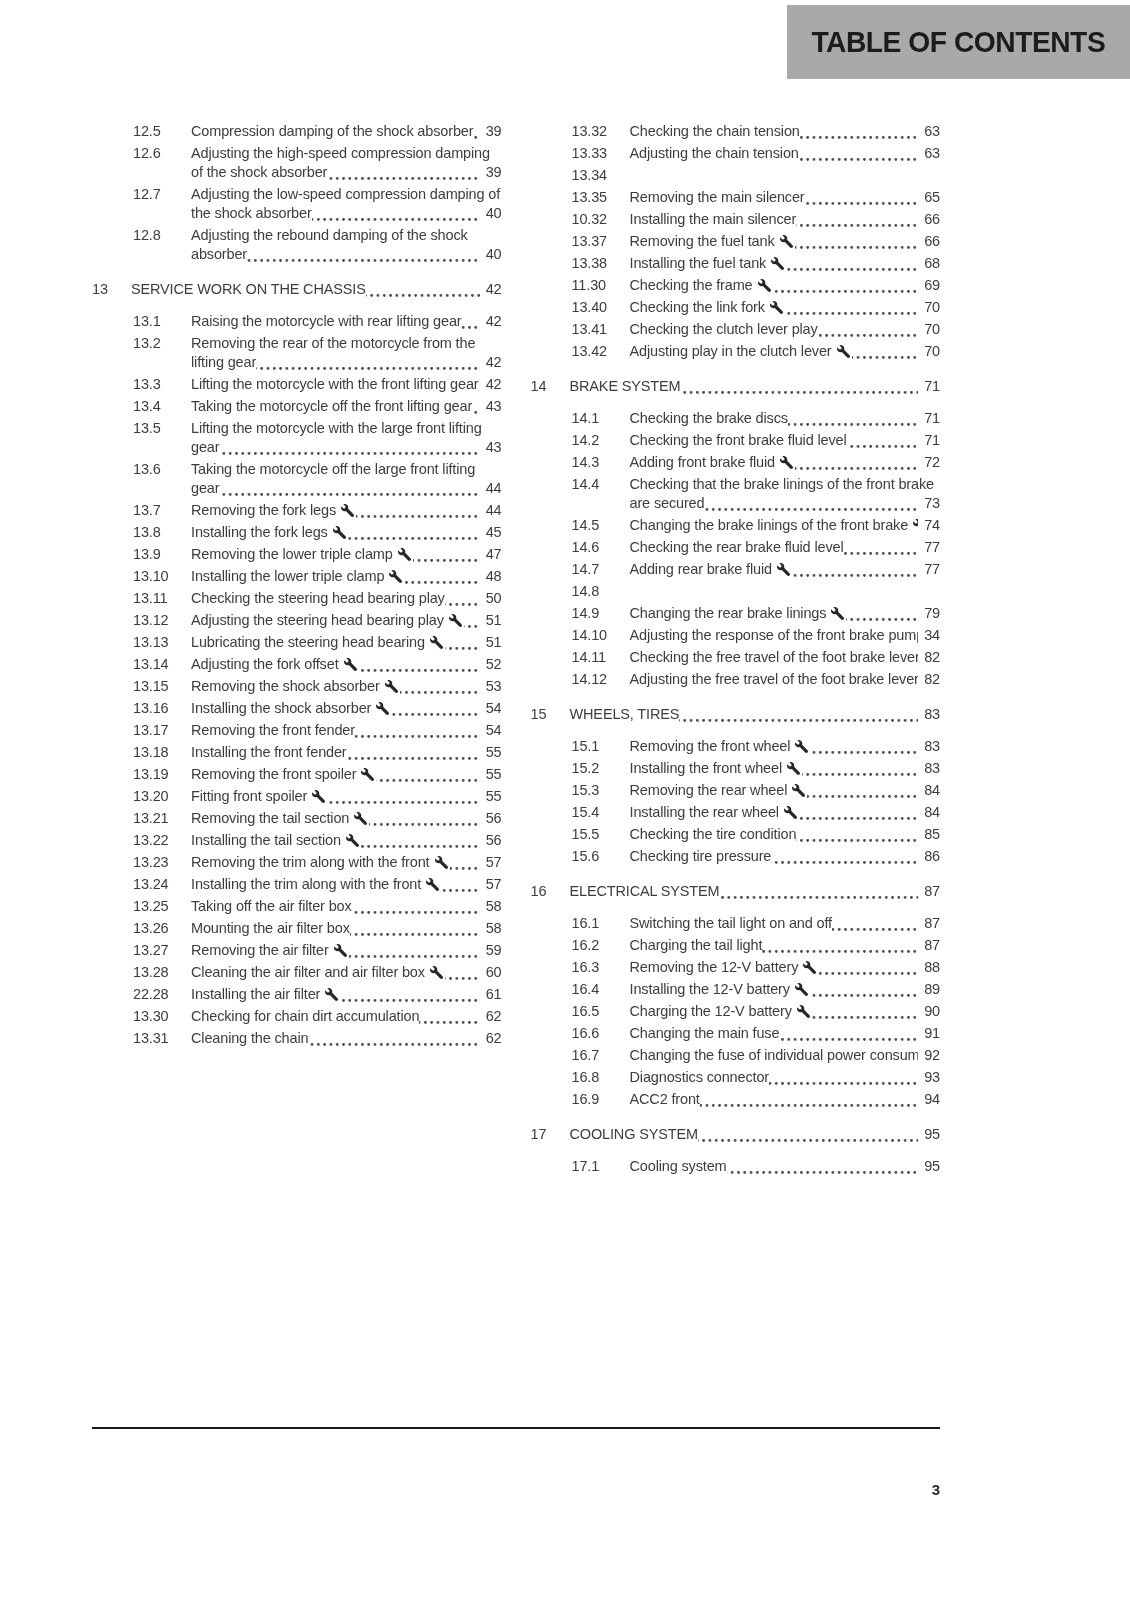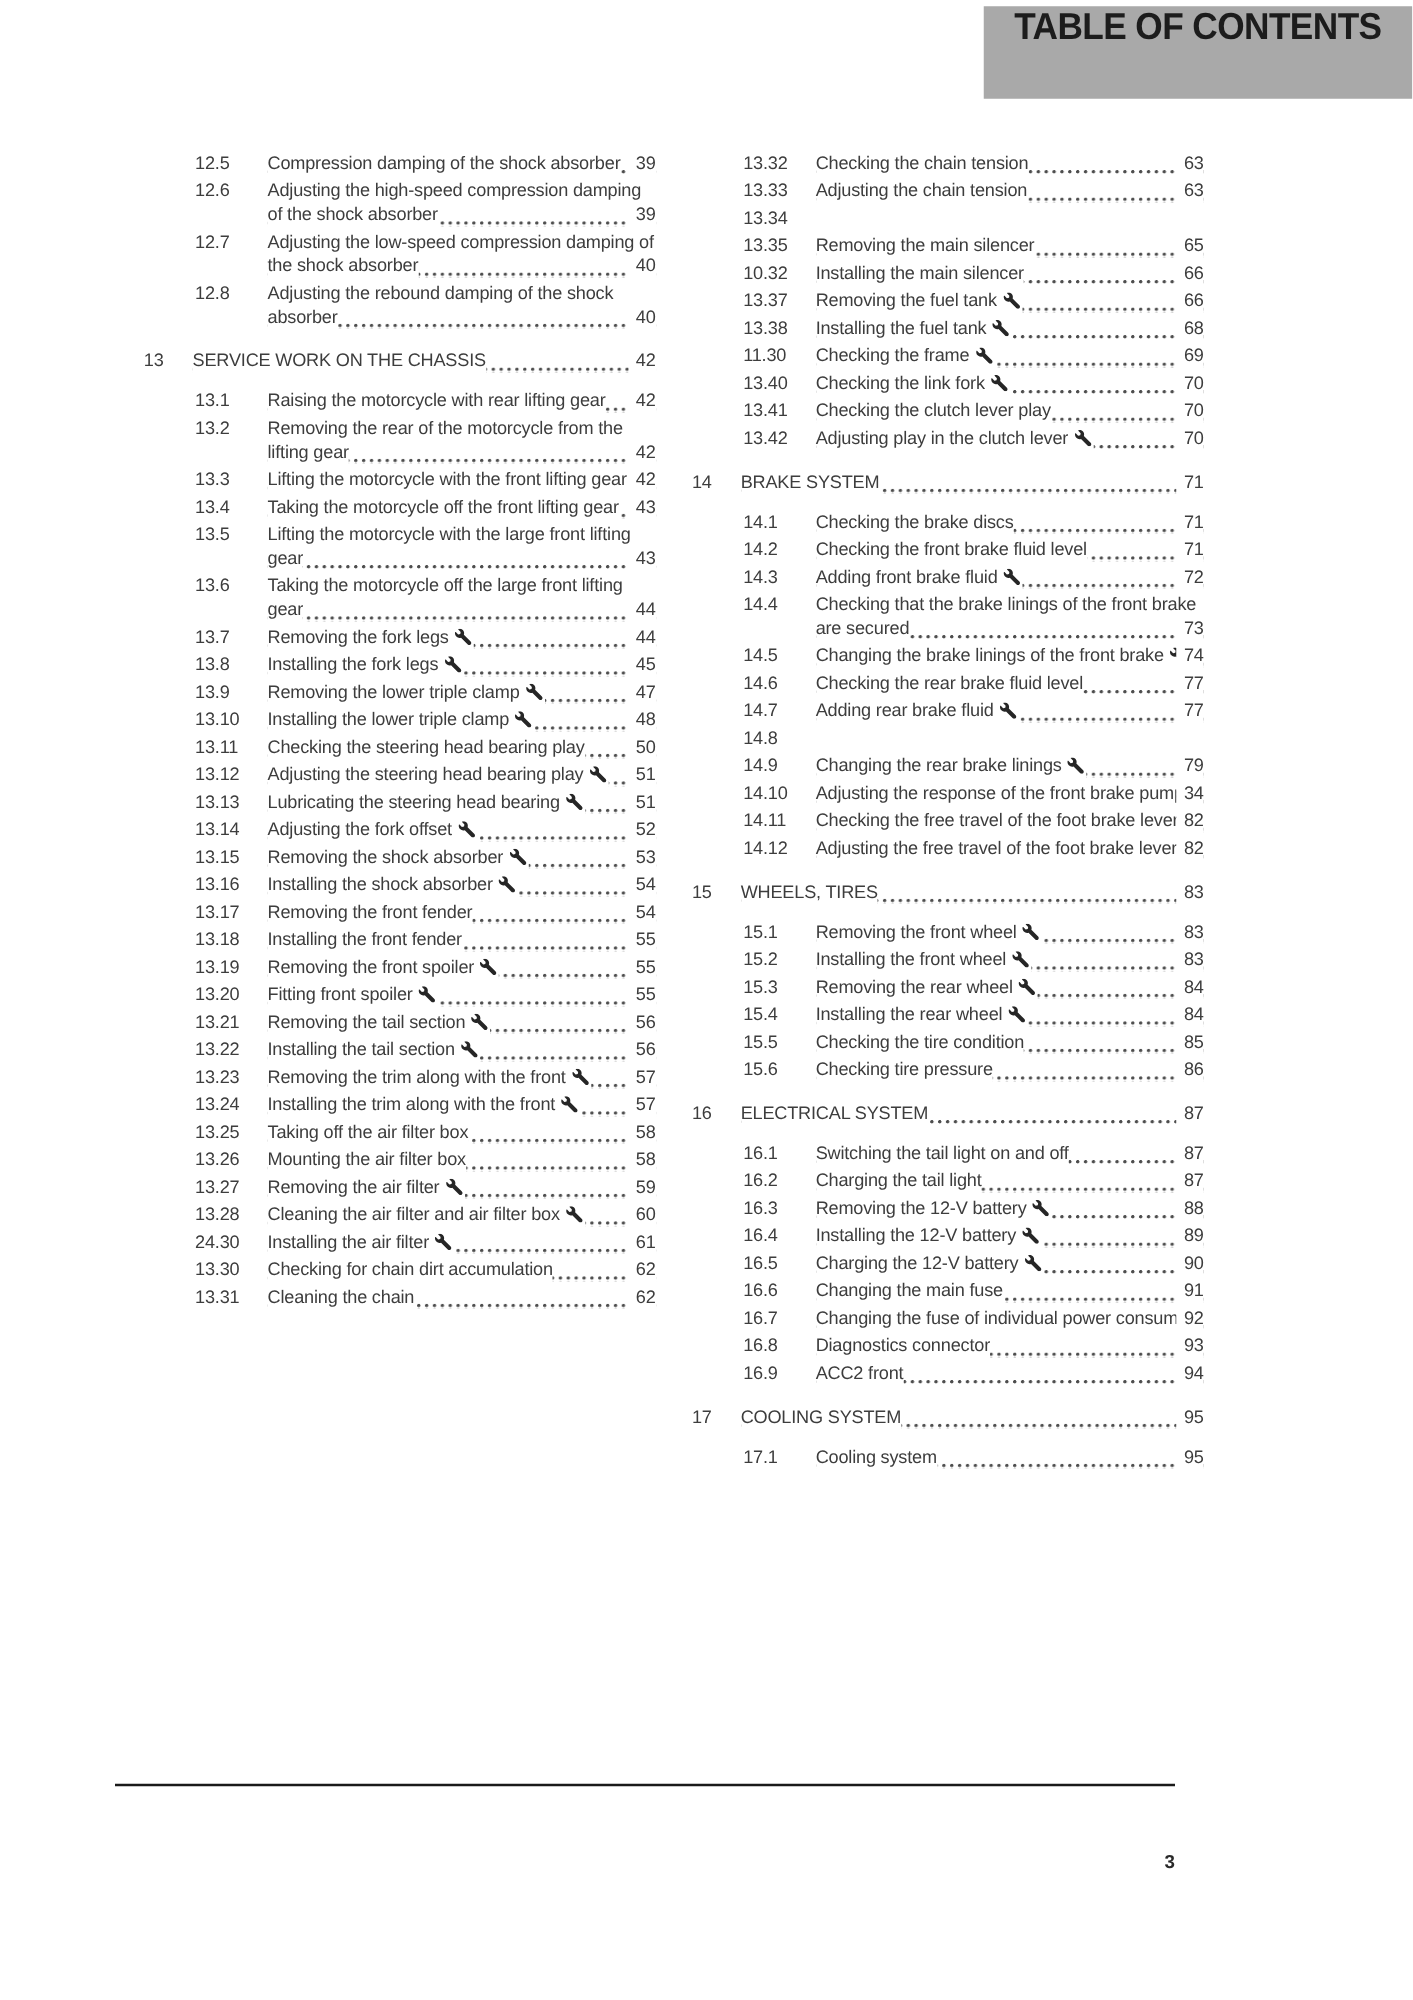--- a/index.html
+++ b/index.html
@@ -2,29 +2,29 @@
 <html><head>
 <meta charset="utf-8">
 <style>
   html,body{margin:0;padding:0;background:#ffffff;}
   .page{
     position:relative;width:1130px;height:1600px;background:#ffffff;overflow:hidden;
     font-family:"Liberation Sans","DejaVu Sans",sans-serif;color:#3d3d3d;
   }
   .header-bar{
     position:absolute;top:5px;right:0;width:343px;height:74px;background:#a9a9a9;
-    display:flex;justify-content:center;
+    display:flex;align-items:center;justify-content:center;
   }
   .header-title{
     font-size:30px;font-weight:700;color:#1c1c1c;letter-spacing:-.5px;
     transform:scaleX(.94);white-space:nowrap;
   }
   .toc{
     position:absolute;top:122px;left:92px;width:848px;
-    display:flex;gap:29px;align-items:flex-start;margin-left:23px;
+    display:flex;gap:29px;align-items:flex-start;
   }
   .col{flex:1;min-width:0;}
   .entry{
     display:grid;grid-template-columns:58px 1fr;
     font-size:14.5px;line-height:19px;letter-spacing:-.15px;
     margin-bottom:3px;
   }
   .entry.sub{margin-left:41px;}
   .entry.section{grid-template-columns:39px 1fr;margin-left:0;margin-top:16px;margin-bottom:13px;}
   .num{white-space:nowrap;}
@@ -219,21 +219,21 @@
                 <path transform="translate(512,0) scale(-1,1)" d="M507.73 109.1c-2.24-9.03-13.54-12.09-20.12-5.51l-74.36 74.36-67.88-11.31-11.31-67.88 74.36-74.36c6.62-6.62 3.43-17.9-5.66-20.16-47.38-11.74-99.55.91-136.58 37.93-39.64 39.64-50.55 97.1-34.05 147.2L18.74 402.76c-24.99 24.99-24.99 65.51 0 90.5 24.99 24.99 65.51 24.99 90.5 0l213.21-213.21c50.12 16.71 107.47 5.68 147.37-34.22 37.07-37.07 49.7-89.32 37.91-136.73z"></path>
               </svg></span><span class="page-num">59</span></span>
   </div>
         <div class="entry sub">
     <span class="num">13.28</span>
     <span class="body"><span class="t"><span class="title-text">Cleaning the air filter and air filter box</span><svg class="wrench-icon" viewBox="0 0 512 512" aria-hidden="true">
                 <path transform="translate(512,0) scale(-1,1)" d="M507.73 109.1c-2.24-9.03-13.54-12.09-20.12-5.51l-74.36 74.36-67.88-11.31-11.31-67.88 74.36-74.36c6.62-6.62 3.43-17.9-5.66-20.16-47.38-11.74-99.55.91-136.58 37.93-39.64 39.64-50.55 97.1-34.05 147.2L18.74 402.76c-24.99 24.99-24.99 65.51 0 90.5 24.99 24.99 65.51 24.99 90.5 0l213.21-213.21c50.12 16.71 107.47 5.68 147.37-34.22 37.07-37.07 49.7-89.32 37.91-136.73z"></path>
               </svg></span><span class="page-num">60</span></span>
   </div>
         <div class="entry sub">
-    <span class="num">24.30</span>
+    <span class="num">22.28</span>
     <span class="body"><span class="t"><span class="title-text">Installing the air filter</span><svg class="wrench-icon" viewBox="0 0 512 512" aria-hidden="true">
                 <path transform="translate(512,0) scale(-1,1)" d="M507.73 109.1c-2.24-9.03-13.54-12.09-20.12-5.51l-74.36 74.36-67.88-11.31-11.31-67.88 74.36-74.36c6.62-6.62 3.43-17.9-5.66-20.16-47.38-11.74-99.55.91-136.58 37.93-39.64 39.64-50.55 97.1-34.05 147.2L18.74 402.76c-24.99 24.99-24.99 65.51 0 90.5 24.99 24.99 65.51 24.99 90.5 0l213.21-213.21c50.12 16.71 107.47 5.68 147.37-34.22 37.07-37.07 49.7-89.32 37.91-136.73z"></path>
               </svg></span><span class="page-num">61</span></span>
   </div>
         <div class="entry sub">
     <span class="num">13.30</span>
     <span class="body"><span class="t"><span class="title-text">Checking for chain dirt accumulation</span></span><span class="page-num">62</span></span>
   </div>
         <div class="entry sub">
     <span class="num">13.31</span>

